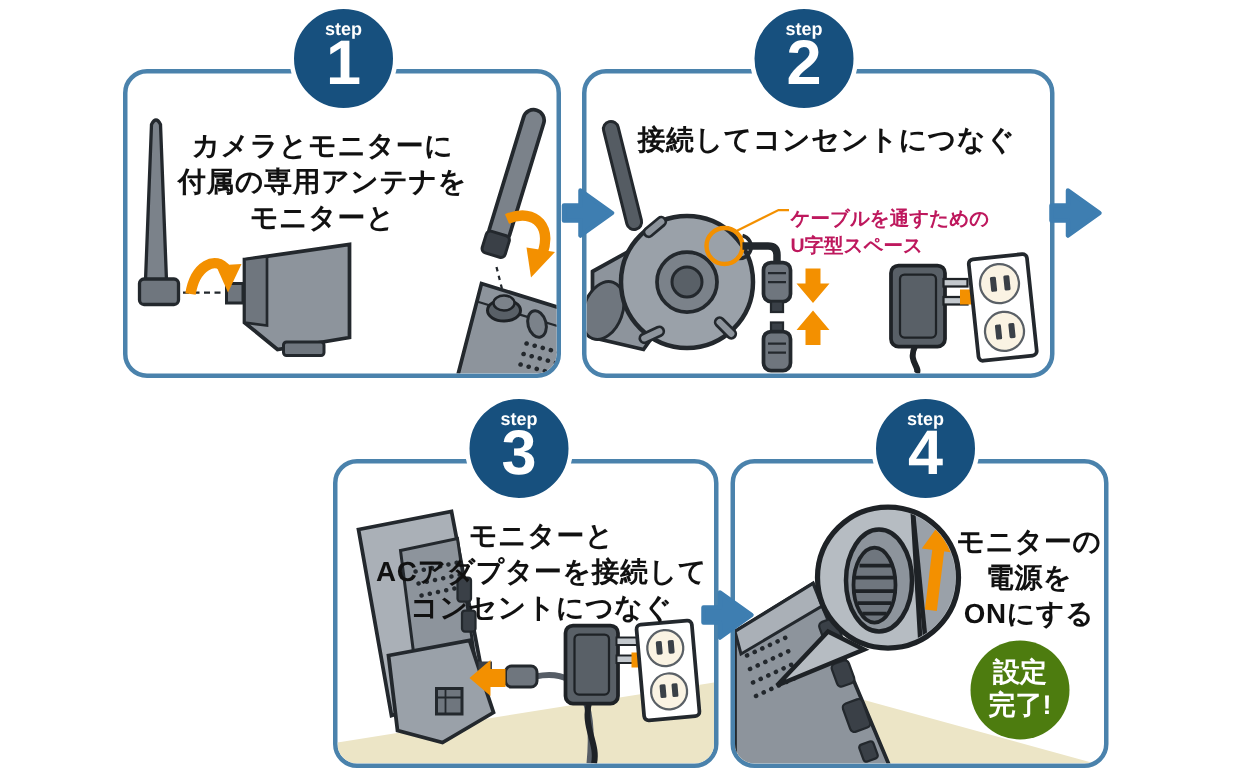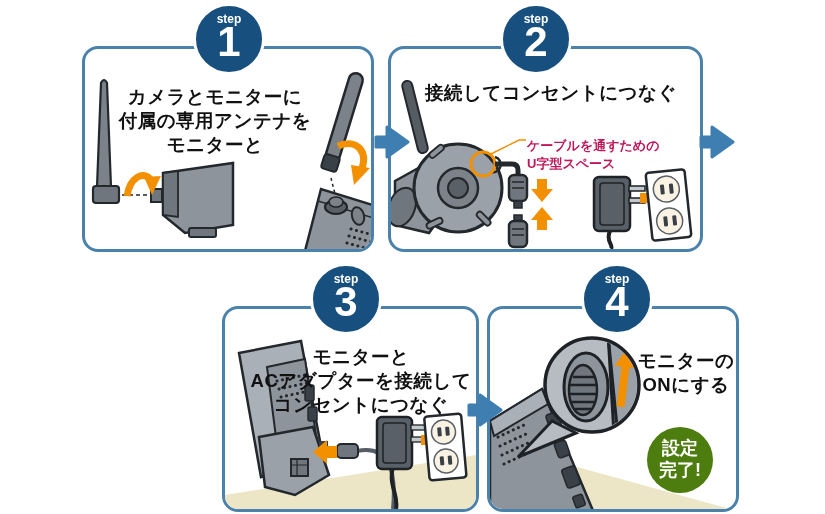--- a/index.html
+++ b/index.html
@@ -241,20 +241,21 @@
           </g>
           <g transform="rotate(7 134 70)">
             <rect x="130" y="56" width="8" height="42" fill="#f39000"></rect>
             <polygon points="123,58 145,58 134,38" fill="#f39000"></polygon>
           </g>
         </g>
       </g>
     </svg>
     <div class="headline" style="left:96px;top:40px;width:200px;text-align:center;">
       <span>モニターの</span>
+      <span>電源を</span>
       <span>ONにする</span>
     </div>
   </div>
 
   <div class="step-badge" style="left:193px;top:3px;">
     <span class="step-word">step</span>
     <span class="step-num">1</span>
   </div>
   <div class="step-badge" style="left:500px;top:3px;">
     <span class="step-word">step</span>

